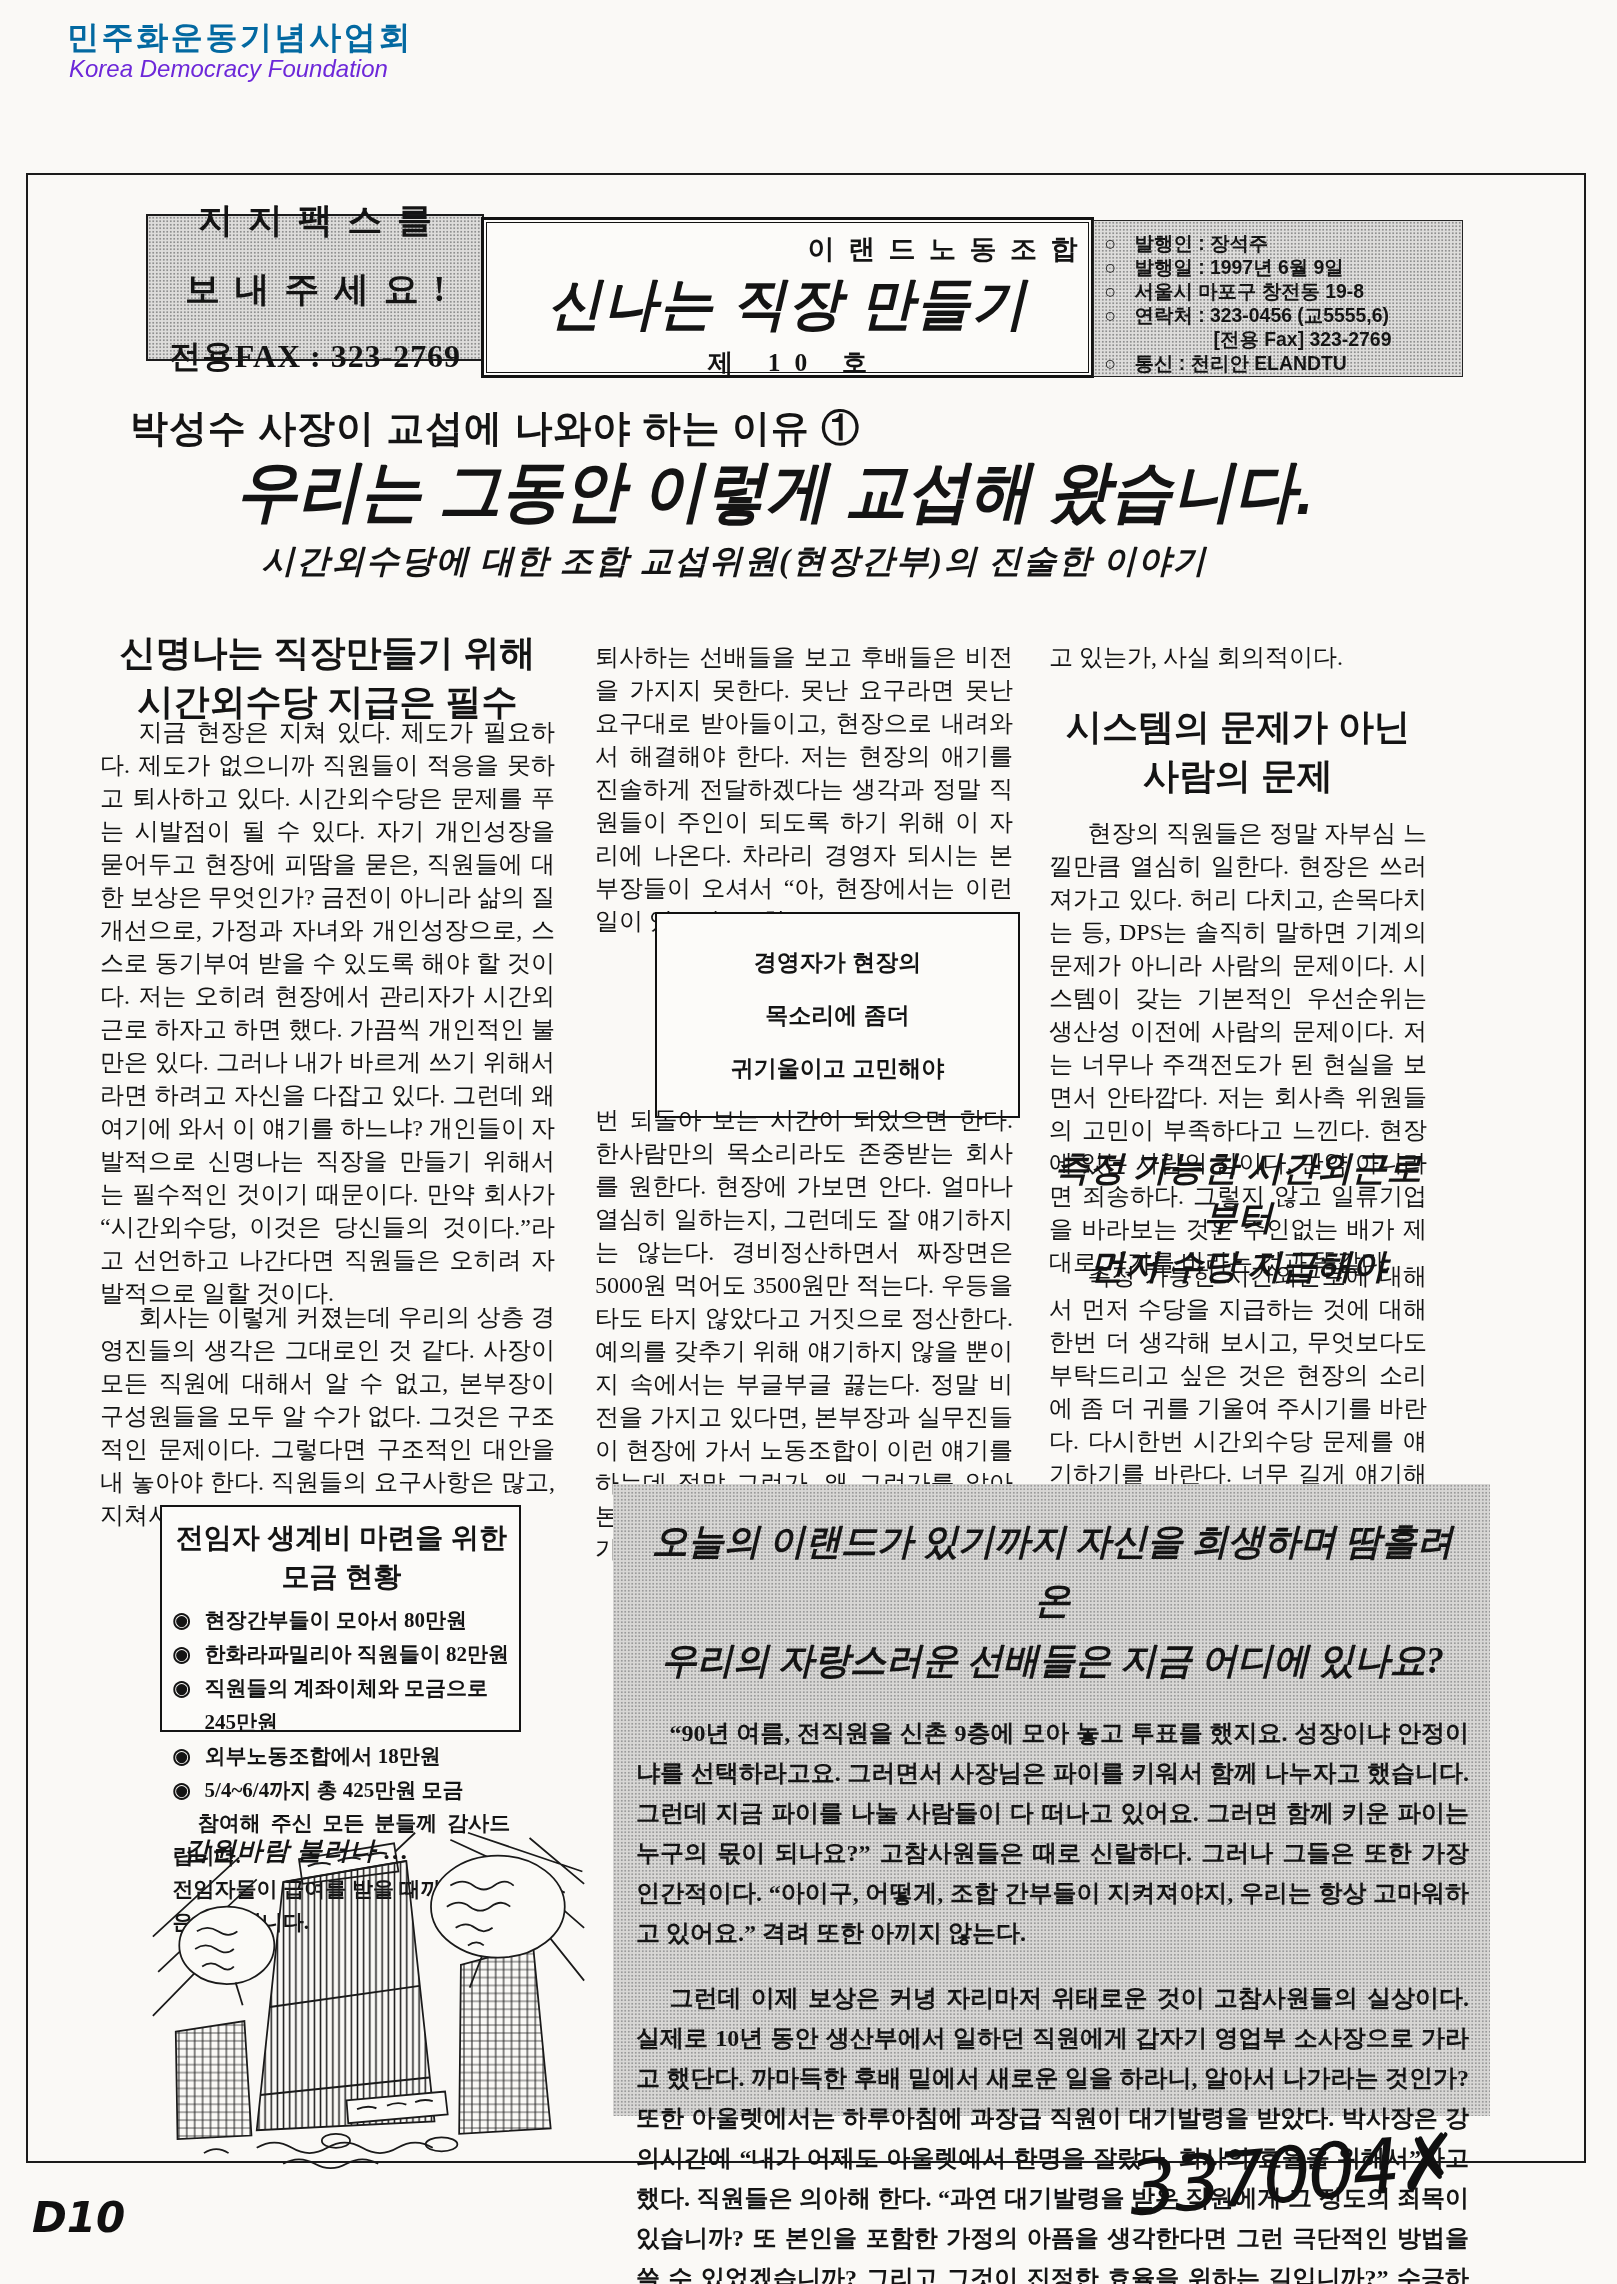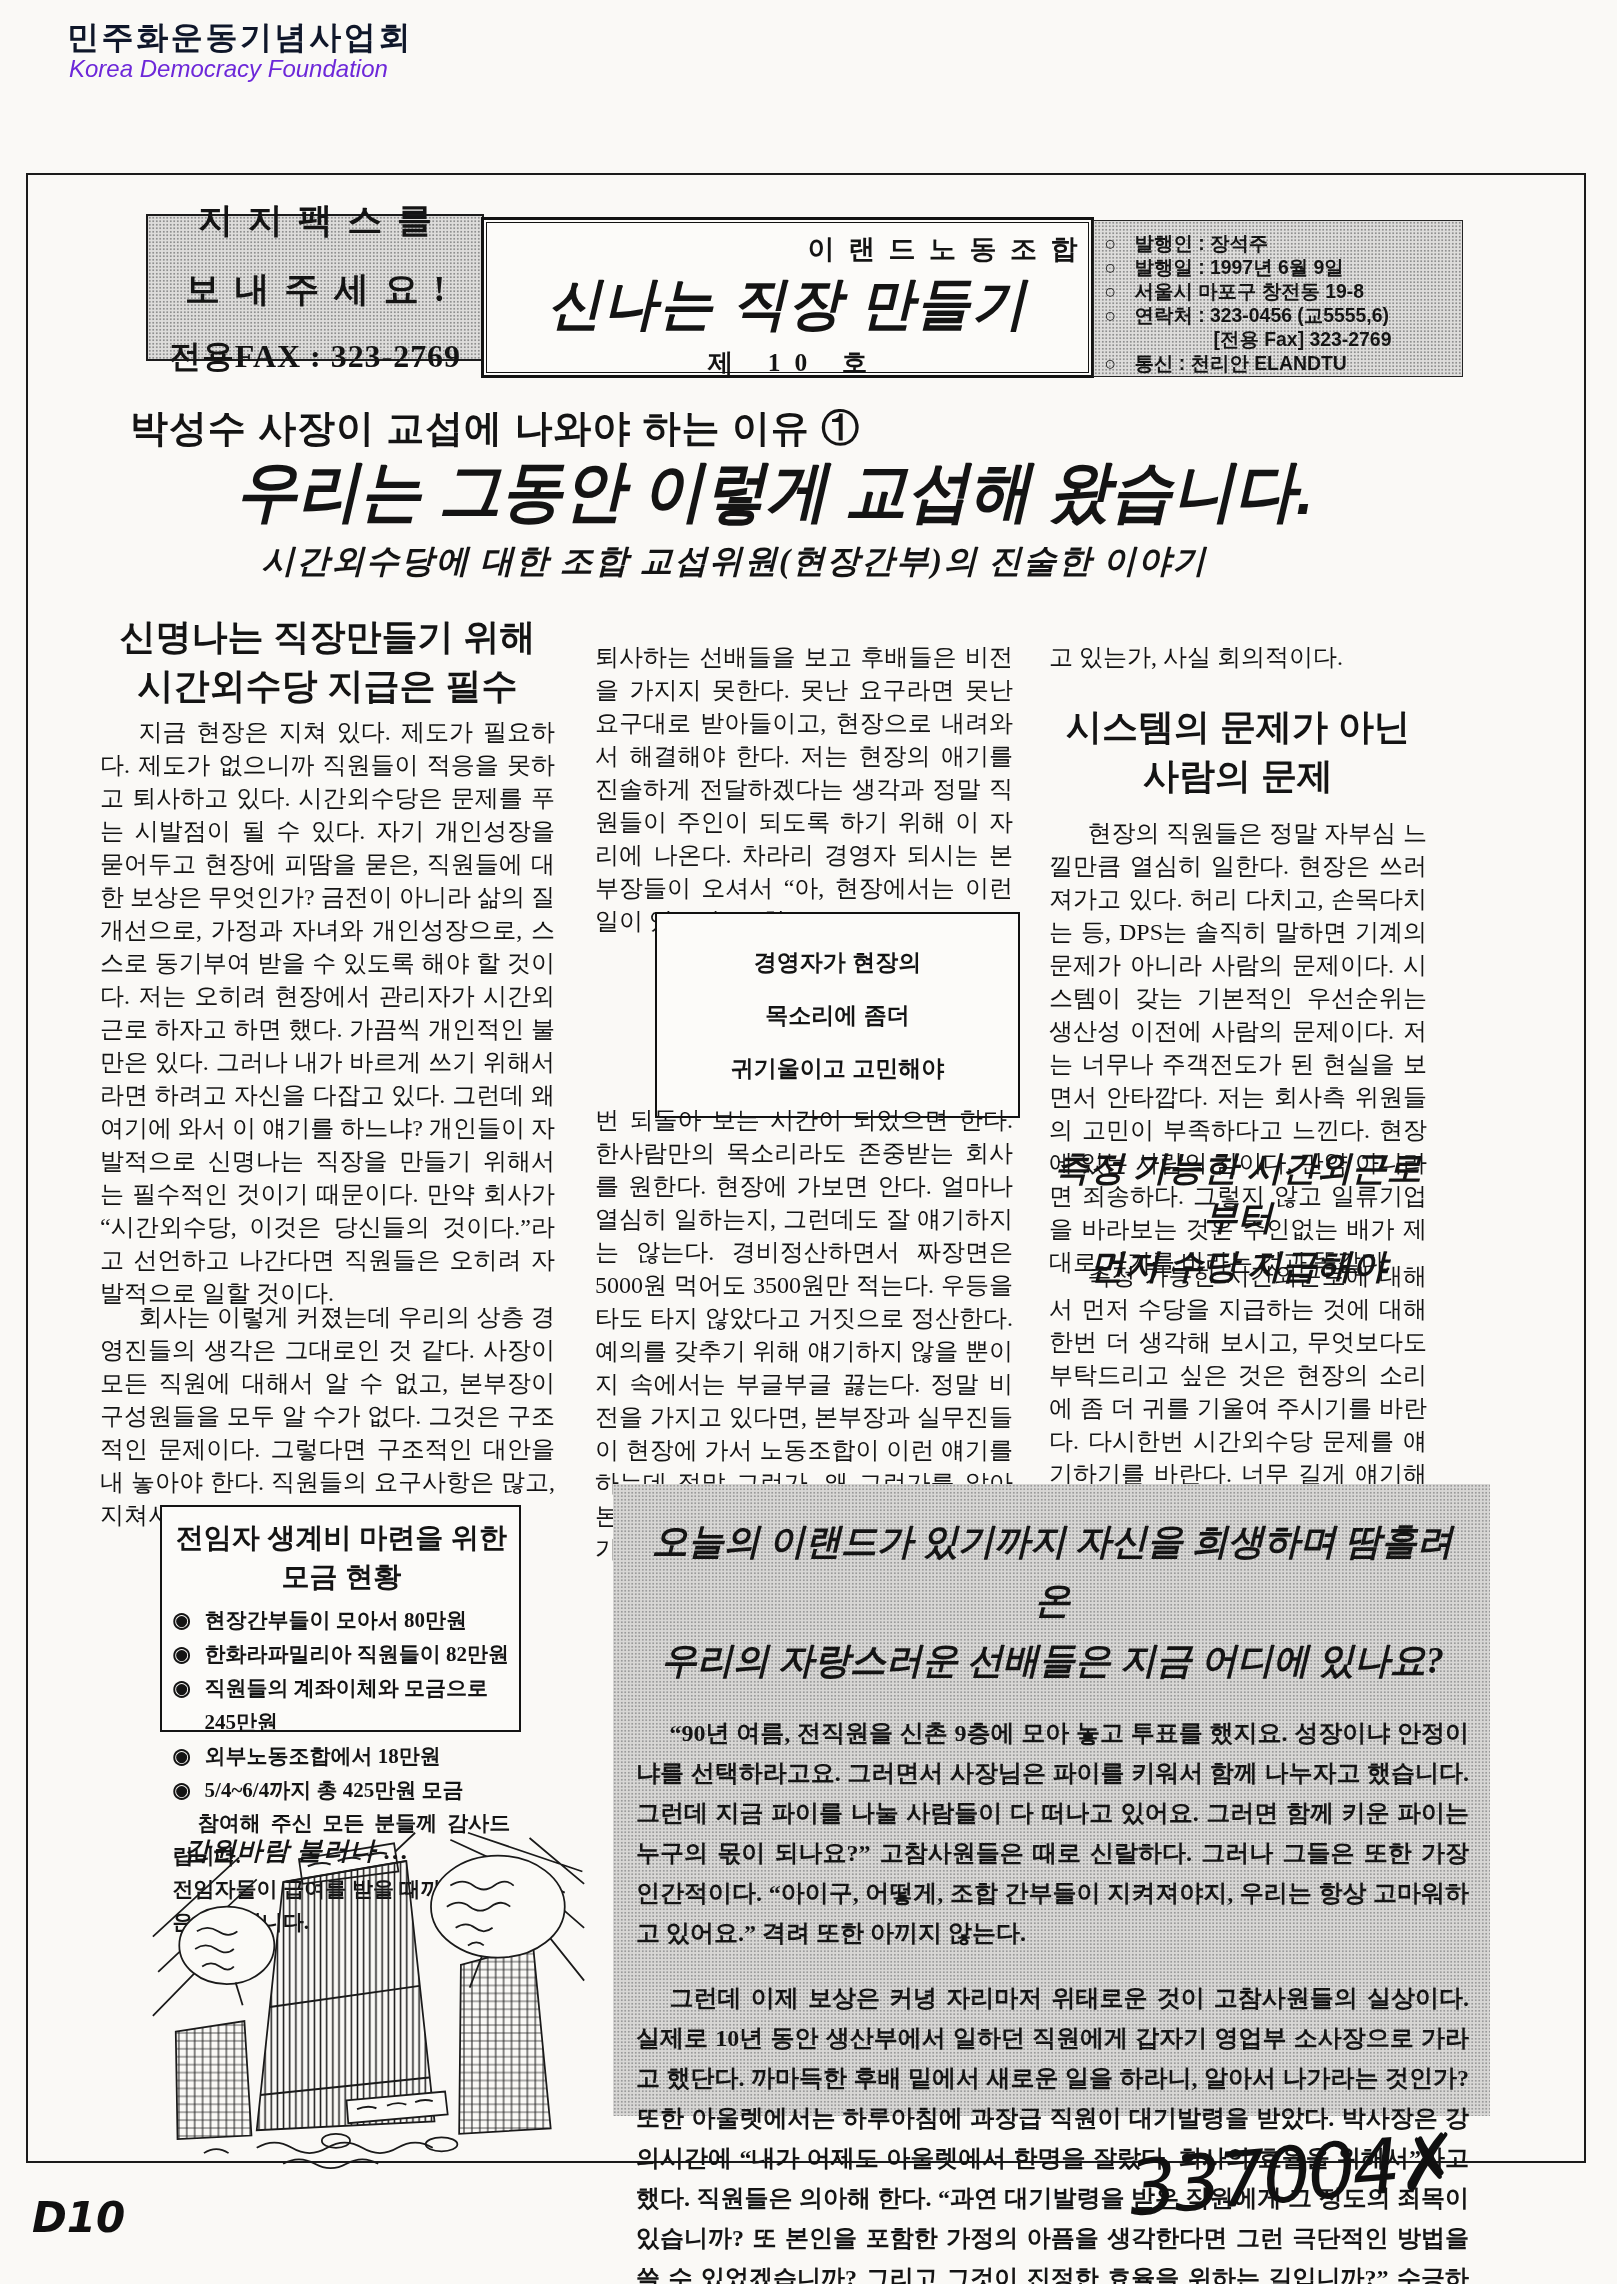--- a/index.html
+++ b/index.html
@@ -8,21 +8,21 @@
     position:relative;
     width:1618px;height:2284px;
     background:#faf9f6;
     overflow:hidden;
     font-family:"Liberation Serif",serif;
     color:#141414;
   }
   .abs{position:absolute;}
 
   
-  .wm-kr{left:67px;top:16px;font-size:32px;font-weight:700;color:#0f172a;
+  .wm-kr{left:67px;top:16px;font-size:32px;font-weight:700;color:#0369a1;
          letter-spacing:2.6px;font-family:"Liberation Serif",serif;}
   .wm-en{left:69px;top:55px;font-size:24px;font-weight:400;font-style:italic;
          color:#6d28d9;font-family:"Liberation Sans",sans-serif;}
 
   
   .frame{left:26.4px;top:173px;width:1556px;height:1986px;border:2.6px solid #1b1b1b;}
 
   .halftone{
     background-color:#dedddb;
     background-image:radial-gradient(#8f8f8f 1px, rgba(0,0,0,0) 1.1px);
@@ -164,21 +164,21 @@
     <div class="pub-row">
       <span class="pub-bullet">○</span>
       <span>통신 : 천리안 ELANDTU</span>
     </div>
   </div>
 
   <div class="abs kicker">박성수 사장이 교섭에 나와야 하는 이유 ①</div>
   <div class="abs bigtitle">우리는 그동안 이렇게 교섭해 왔습니다.</div>
   <div class="abs subtitle">시간외수당에 대한 조합 교섭위원(현장간부)의 진술한 이야기</div>
 
-  <div class="abs c1 colhead" style="top:612px;">신명나는 직장만들기 위해
+  <div class="abs c1 colhead" style="top:628px;">신명나는 직장만들기 위해
 시간외수당 지급은 필수</div>
   <div class="abs c1 bodytext ind" style="top:716px;">지금 현장은 지쳐 있다. 제도가 필요하다. 제도가 없으니까 직원들이 적응을 못하고 퇴사하고 있다. 시간외수당은 문제를 푸는 시발점이 될 수 있다. 자기 개인성장을 묻어두고 현장에 피땀을 묻은, 직원들에 대한 보상은 무엇인가? 금전이 아니라 삶의 질 개선으로, 가정과 자녀와 개인성장으로, 스스로 동기부여 받을 수 있도록 해야 할 것이다. 저는 오히려 현장에서 관리자가 시간외근로 하자고 하면 했다. 가끔씩 개인적인 불만은 있다. 그러나 내가 바르게 쓰기 위해서라면 하려고 자신을 다잡고 있다. 그런데 왜 여기에 와서 이 얘기를 하느냐? 개인들이 자발적으로 신명나는 직장을 만들기 위해서는 필수적인 것이기 때문이다. 만약 회사가 “시간외수당, 이것은 당신들의 것이다.”라고 선언하고 나간다면 직원들은 오히려 자발적으로 일할 것이다.</div>
   <div class="abs c1 bodytext ind" style="top:1301px;">회사는 이렇게 커졌는데 우리의 상층 경영진들의 생각은 그대로인 것 같다. 사장이 모든 직원에 대해서 알 수 없고, 본부장이 구성원들을 모두 알 수가 없다. 그것은 구조적인 문제이다. 그렇다면 구조적인 대안을 내 놓아야 한다. 직원들의 요구사항은 많고, 지쳐서 퇴사하고, 지쳐</div>
 
   <div class="abs c2 bodytext" style="top:641px;">퇴사하는 선배들을 보고 후배들은 비전을 가지지 못한다. 못난 요구라면 못난 요구대로 받아들이고, 현장으로 내려와서 해결해야 한다. 저는 현장의 애기를 진솔하게 전달하겠다는 생각과 정말 직원들이 주인이 되도록 하기 위해 이 자리에 나온다. 차라리 경영자 되시는 본부장들이 오셔서 “아, 현장에서는 이런 일이 있구나”고 한</div>
   <div class="abs callout">경영자가 현장의
 목소리에 좀더
 귀기울이고 고민해야</div>
   <div class="abs c2 bodytext" style="top:1104px;">번 되돌아 보는 시간이 되었으면 한다. 한사람만의 목소리라도 존중받는 회사를 원한다. 현장에 가보면 안다. 얼마나 열심히 일하는지, 그런데도 잘 얘기하지는 않는다. 경비정산하면서 짜장면은 5000원 먹어도 3500원만 적는다. 우등을 타도 타지 않았다고 거짓으로 정산한다. 예의를 갖추기 위해 얘기하지 않을 뿐이지 속에서는 부글부글 끓는다. 정말 비전을 가지고 있다면, 본부장과 실무진들이 현장에 가서 노동조합이 이런 얘기를 하는데 정말 그런가, 왜 그런가를 알아본 적이 있는가? 과연 얼마만큼 관심을 가지</div>
 

